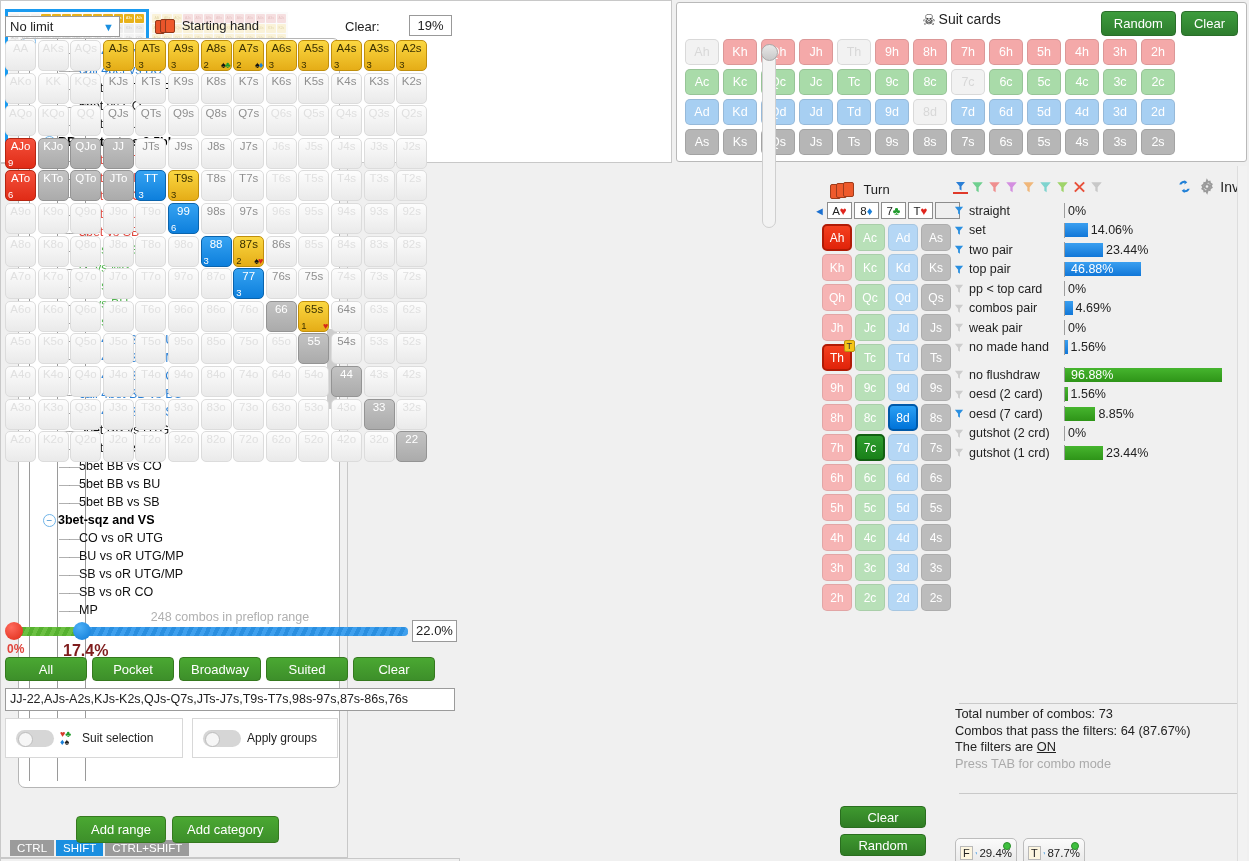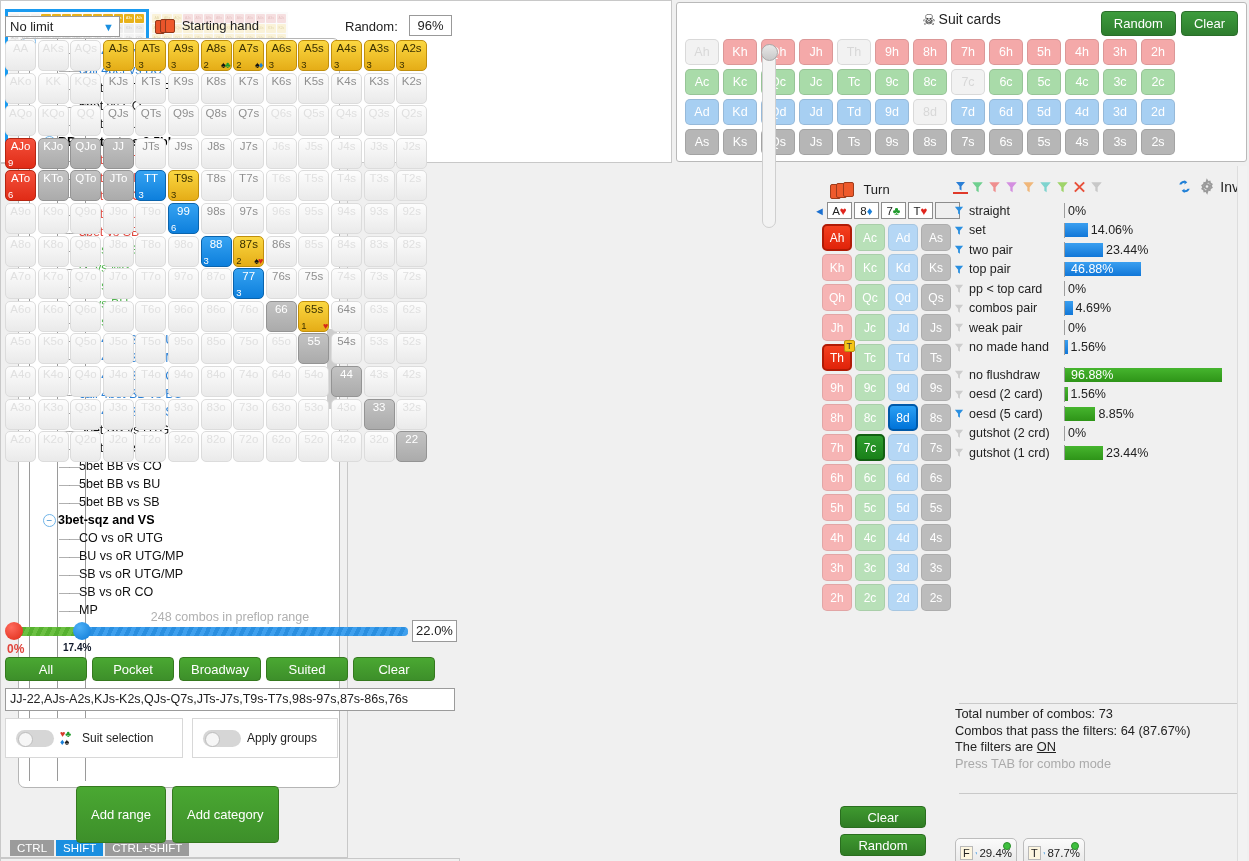--- a/index.html
+++ b/index.html
@@ -72,21 +72,21 @@
               display:inline-flex; align-items:center; justify-content:center; font-size:10px;
               color:#3a8ccc; margin-right:2px; cursor:pointer; }
   .vline { position:absolute; width:1px; background:#9a9a9a; }
   .sbthumb { position:absolute; right:2px; width:10px; background:#cdcdcd; border-radius:2px; cursor:pointer;}
   #mod-keys { position:absolute; left:10px; bottom:5px; display:flex; font-size:11.5px; }
   .mk { padding:2px 7px; color:#fff; background:#9b9b9b; margin-right:2px; cursor:pointer;}
   .mk.active { background:#1a8fe0; }
   #leftbtns { position:absolute; left:76px; bottom:12px; }
   .lrow { display:flex; gap:6px; margin-bottom:6px; }
   .gbtn2 { background:linear-gradient(#4aa832,#3d8f2a); color:#fff; border:1px solid #35791f;
-           border-radius:4px; padding:20px 14px; font-size:13px; cursor:pointer; }
+           border-radius:4px; padding:5px 14px; font-size:13px; cursor:pointer; }
   .dbtn { background:#dcdcdc; color:#a6a6a6; border:1px solid #c0c0c0; border-radius:4px;
           padding:5px 22px; font-size:13px; cursor:default;}
 
   
   #center { left:349px; top:166px; width:460px; height:695px; background:#f0f0f0; border:1px solid #c8c8c8;}
   #sel-limit { position:absolute; left:5px; top:16px; width:115px; height:21px; background:#fff;
                border:1px solid #9a9a9a; font-size:13px; padding:2px 4px; cursor:pointer;}
   #sel-limit .arw { position:absolute; right:5px; top:4px; color:#1a8fe0; font-size:11px; }
   #starthand { position:absolute; left:155px; top:18px; font-size:13px; cursor:pointer;}
   .cardico { display:inline-block; position:relative; width:20px; height:14px; vertical-align:-3px; margin-right:3px;}
@@ -115,21 +115,21 @@
   #combotxt { position:absolute; left:0; top:610px; width:460px; text-align:center; font-size:12.5px; color:#b0b0b0;}
   #slider-row { position:absolute; left:5px; top:622px; width:450px; height:20px;}
   #strack { position:absolute; left:8px; top:5px; width:395px; height:9px; border-radius:4px;
             background:repeating-linear-gradient(115deg,#2a8fe0 0 4px,#3fa0ee 4px 8px); }
   #sgreen { position:absolute; left:8px; top:5px; width:68px; height:9px; border-radius:4px;
             background:repeating-linear-gradient(115deg,#56b12f 0 4px,#6cc043 4px 8px);}
   .sknob { position:absolute; top:0px; width:18px; height:18px; border-radius:50%; cursor:pointer;}
   #sk-red  { left:0px;  background:radial-gradient(circle at 35% 30%,#ff6a5c,#dd2a16); }
   #sk-blue { left:68px; background:radial-gradient(circle at 35% 30%,#4cb0f7,#0f7ad6); }
   #s-lbl-0 { position:absolute; left:2px; top:20px; color:#e0453c; font-size:12px; font-weight:bold;}
-  #s-lbl-1 { position:absolute; left:58px; top:20px; color:#0f172a; font-size:10px; font-weight:bold;}
+  #s-lbl-1 { position:absolute; left:58px; top:20px; color:#7f1d1d; font-size:16px; font-weight:bold;}
   #pctbox { position:absolute; left:412px; top:620px; width:45px; height:22px; background:#fff;
             border:1px solid #999; text-align:center; line-height:20px; font-size:13px; cursor:text;}
   #quickbtns { position:absolute; left:5px; top:657px; display:flex; gap:5px;}
   .qb { background:linear-gradient(#4aa832,#3d8f2a); color:#fff; border:1px solid #35791f; border-radius:4px;
         width:82px; height:24px; font-size:13px; cursor:pointer; display:flex; align-items:center; justify-content:center;}
   #rangetext { position:absolute; left:5px; top:688px; width:450px; height:23px; background:#fff;
                border:1px solid #9b9b9b; font-size:12.5px; padding:3px 4px; overflow:hidden;
                white-space:nowrap; cursor:text;}
   .togglebox { position:absolute; height:40px; background:#fff; border:1px solid #d8d8d8;
                display:flex; align-items:center; gap:6px; padding:0 10px; }
@@ -842,22 +842,22 @@
 
 <div id="center">
   <div id="sel-limit">
     <span>No limit</span>
     <span class="arw">▼</span>
   </div>
   <div id="starthand">
     <span class="cardico"><i style="left:0;top:1px;"></i><i style="left:5px;top:0;"></i><i style="left:10px;top:0;background:#ee5a2c;"></i></span>
     <span>Starting hand</span>
   </div>
-  <div id="wlabel">Random:</div>
-  <div id="wval">96%</div>
+  <div id="wlabel">Clear:</div>
+  <div id="wval">19%</div>
 
   <div id="matrix">
       <div class="cell dim">
         <span>AA</span>
       </div>
       <div class="cell dim">
         <span>AKs</span>
       </div>
       <div class="cell dim">
         <span>AQs</span>
@@ -1646,21 +1646,21 @@
           <span class="fl">oesd (2 card)</span>
           <div class="barwrap">
             <div class="bar g" style="width: 2.5272px;"></div>
             <span class="bval">1.56%</span>
           </div>
         </div>
         <div class="frow">
           <svg viewBox="0 0 24 24" class="fn">
             <path d="M3 4h18l-7 8.5V21l-4-2.5v-6z" fill="#2a8fe0"></path>
           </svg>
-          <span class="fl">oesd (5 card)</span>
+          <span class="fl">oesd (7 card)</span>
           <div class="barwrap">
             <div class="bar g" style="width: 30.375px;"></div>
             <span class="bval">8.85%</span>
           </div>
         </div>
         <div class="frow">
           <svg viewBox="0 0 24 24" class="fn">
             <path d="M3 4h18l-7 8.5V21l-4-2.5v-6z" fill="#cccccc"></path>
           </svg>
           <span class="fl">gutshot (2 crd)</span>

